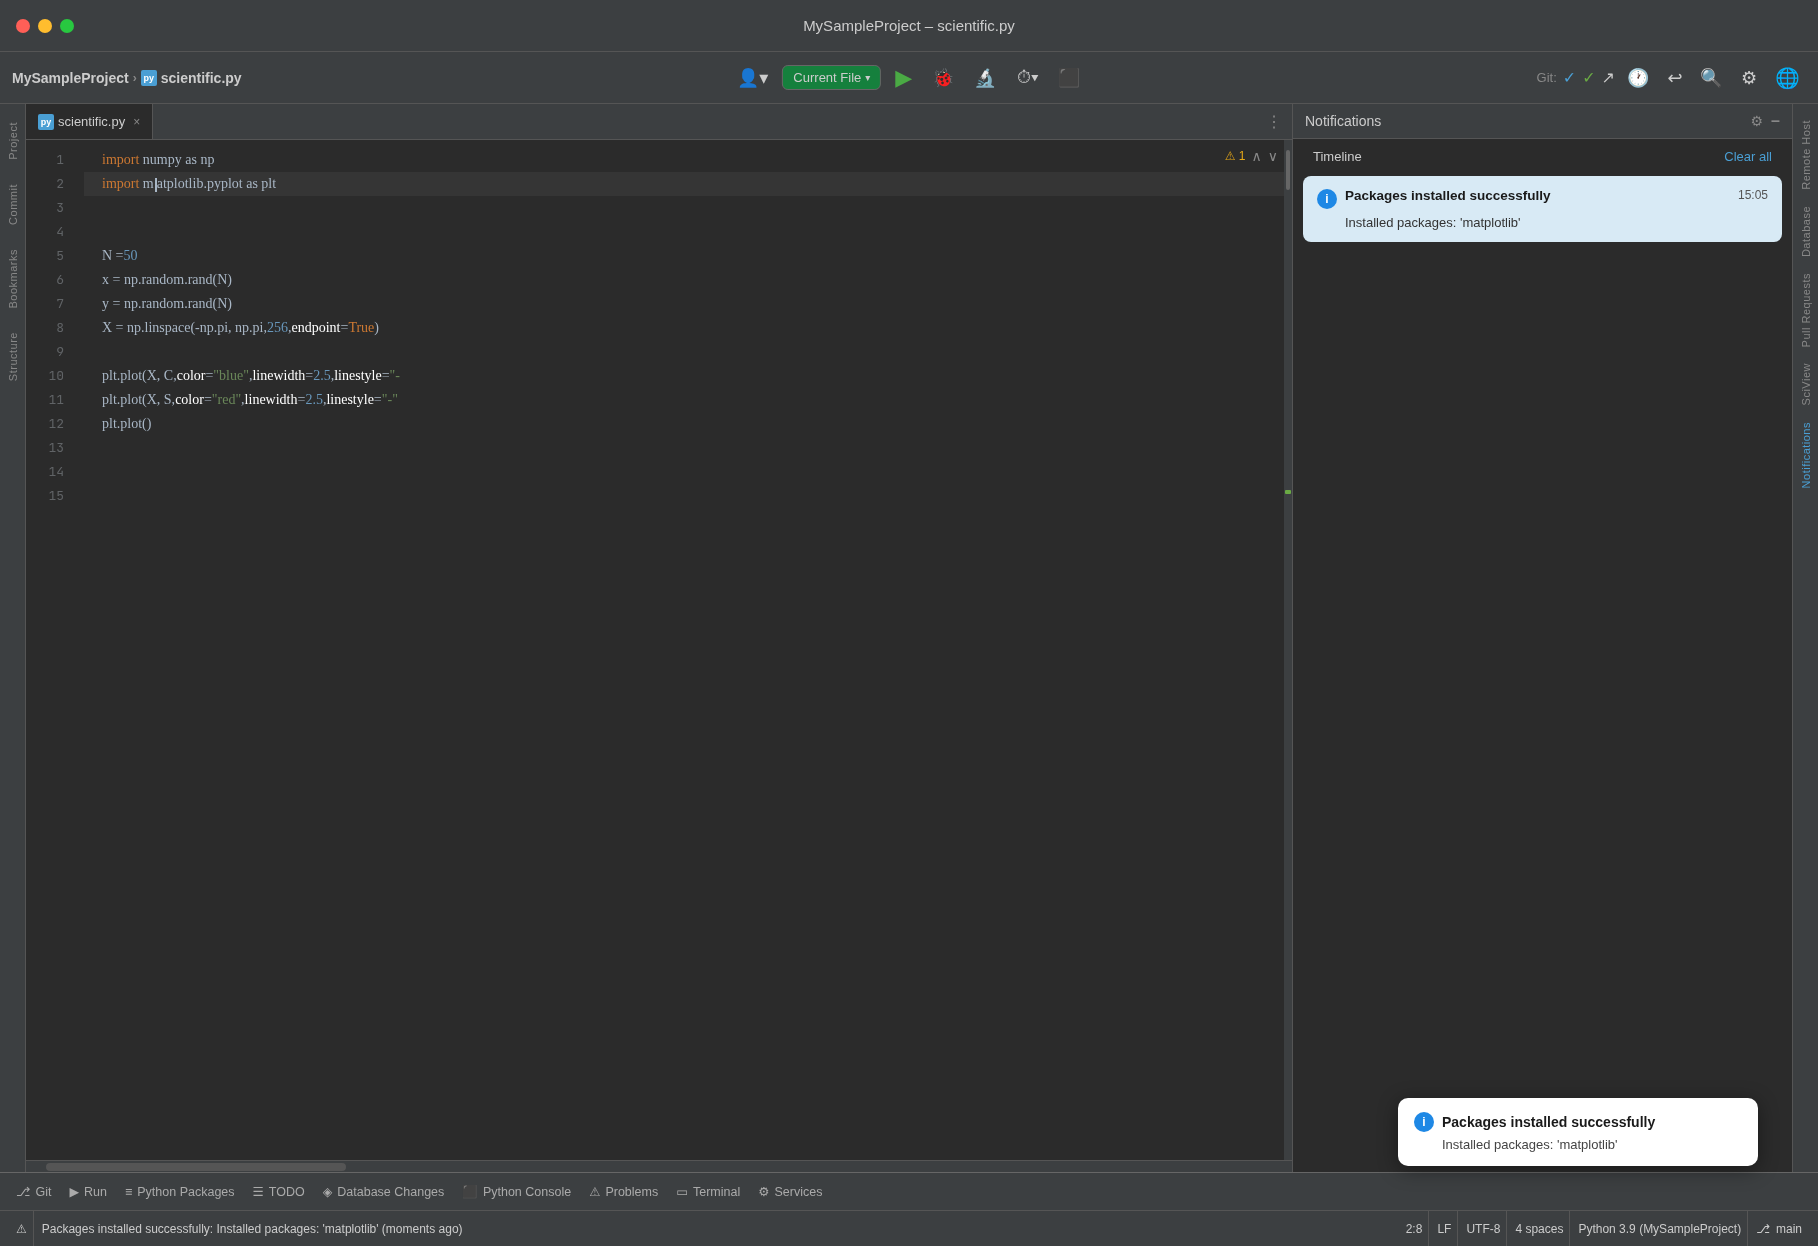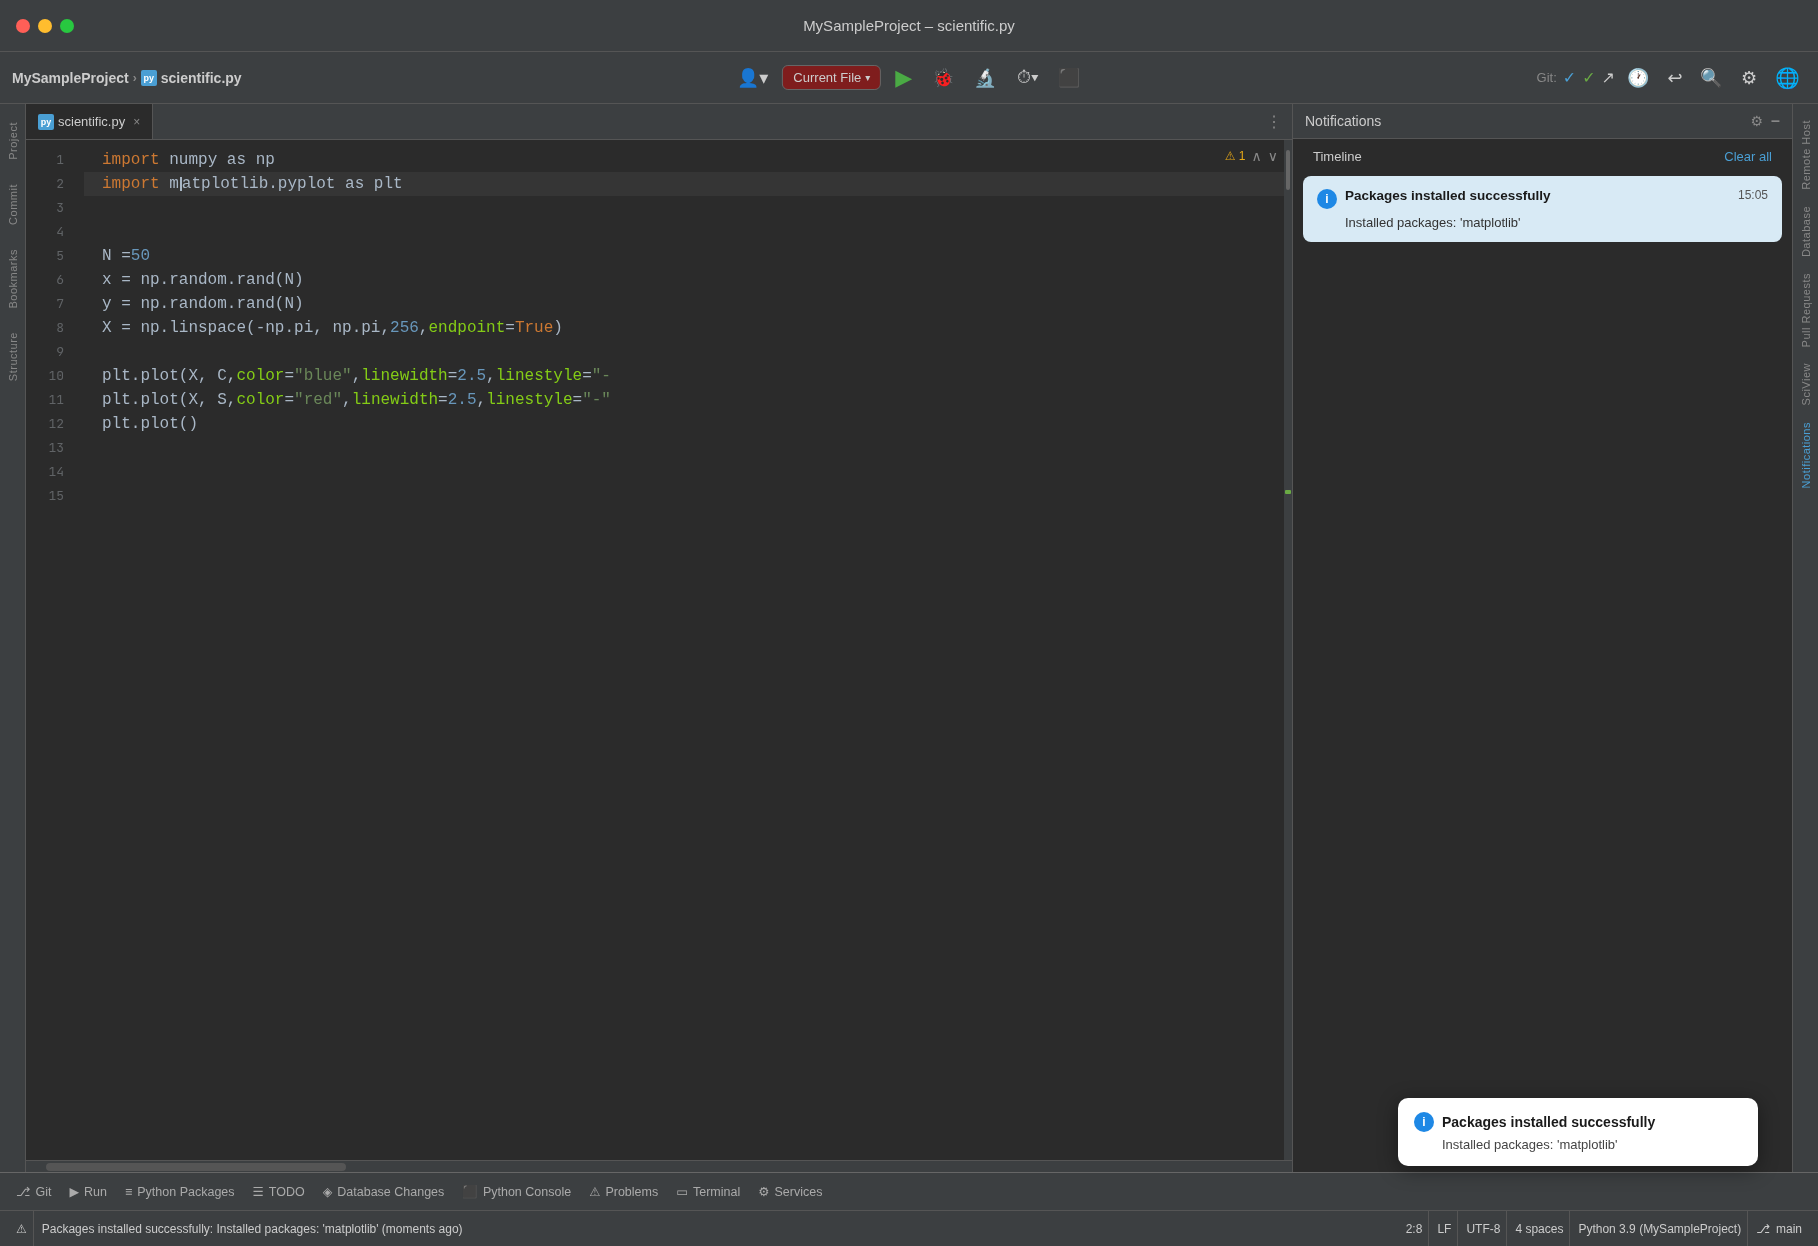--- a/index.html
+++ b/index.html
@@ -82,21 +82,21 @@
       font-weight: bold;
     }
     .toolbar-spacer { flex: 1; }
     .toolbar-right {
       display: flex;
       align-items: center;
       gap: 6px;
       margin-left: auto;
     }
     .run-config-btn {
-      background: #7f1d1d;
+      background: #15803d;
       border: 1px solid #666;
       border-radius: 6px;
       color: #ccc;
       font-size: 13px;
       padding: 4px 10px;
       display: flex;
       align-items: center;
       gap: 4px;
       cursor: pointer;
     }
@@ -192,34 +192,34 @@
       flex: 1;
       padding: 8px 0 8px 8px;
       overflow-x: auto;
       overflow-y: auto;
       position: relative;
     }
     .code-line {
       display: flex;
       align-items: flex-end;
       height: 24px;
-      font-family: Liberation Mono, monospace;
-      font-size: 16px;
+      font-family: Liberation Serif, serif;
+      font-size: 14px;
       line-height: 24px;
       white-space: nowrap;
       position: relative;
     }
     .code-line.active-line {
       background: rgba(255,255,255,0.05);
     }
     .kw { color: #cc7832; }
     .str { color: #6a8759; }
     .num { color: #6897bb; }
     .plain { color: #a9b7c6; }
-    .eq-param { color: #84cc16; }
+    .eq-param { color: #ffffff; }
 
     
     .h-scrollbar {
       height: 12px;
       background: #3c3f41;
       border-top: 1px solid #555;
       position: relative;
     }
     .h-scrollbar-thumb {
       height: 8px;

